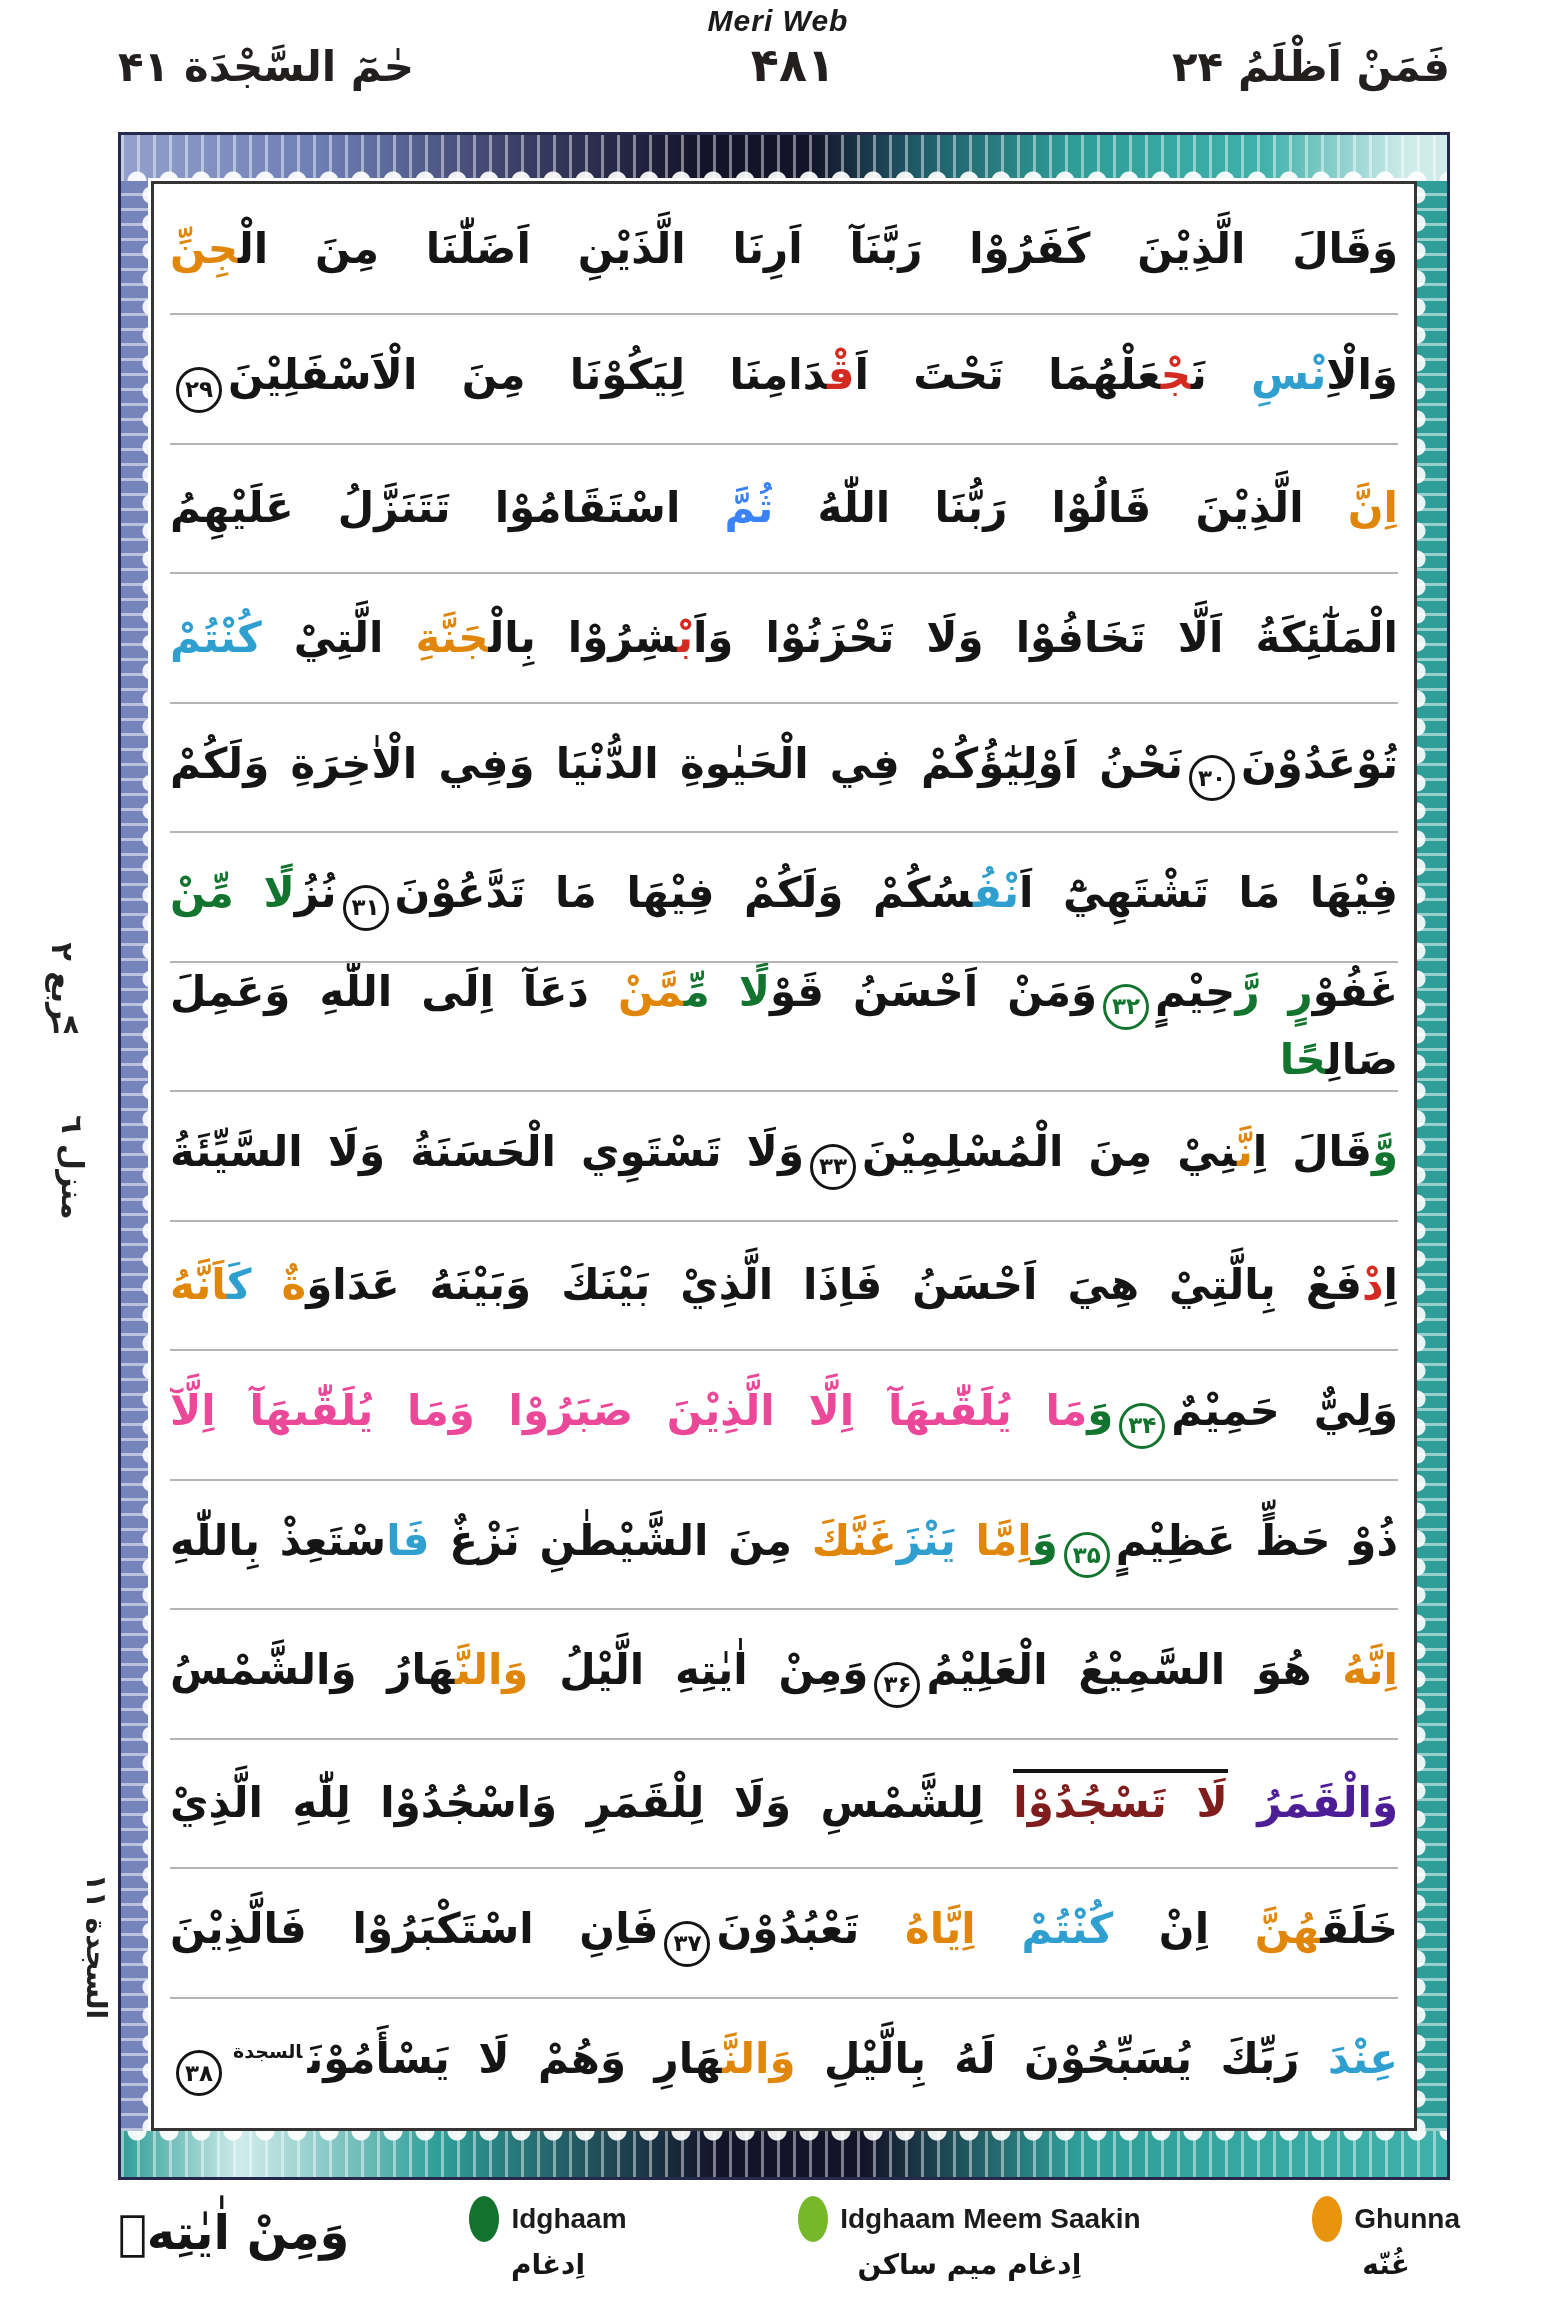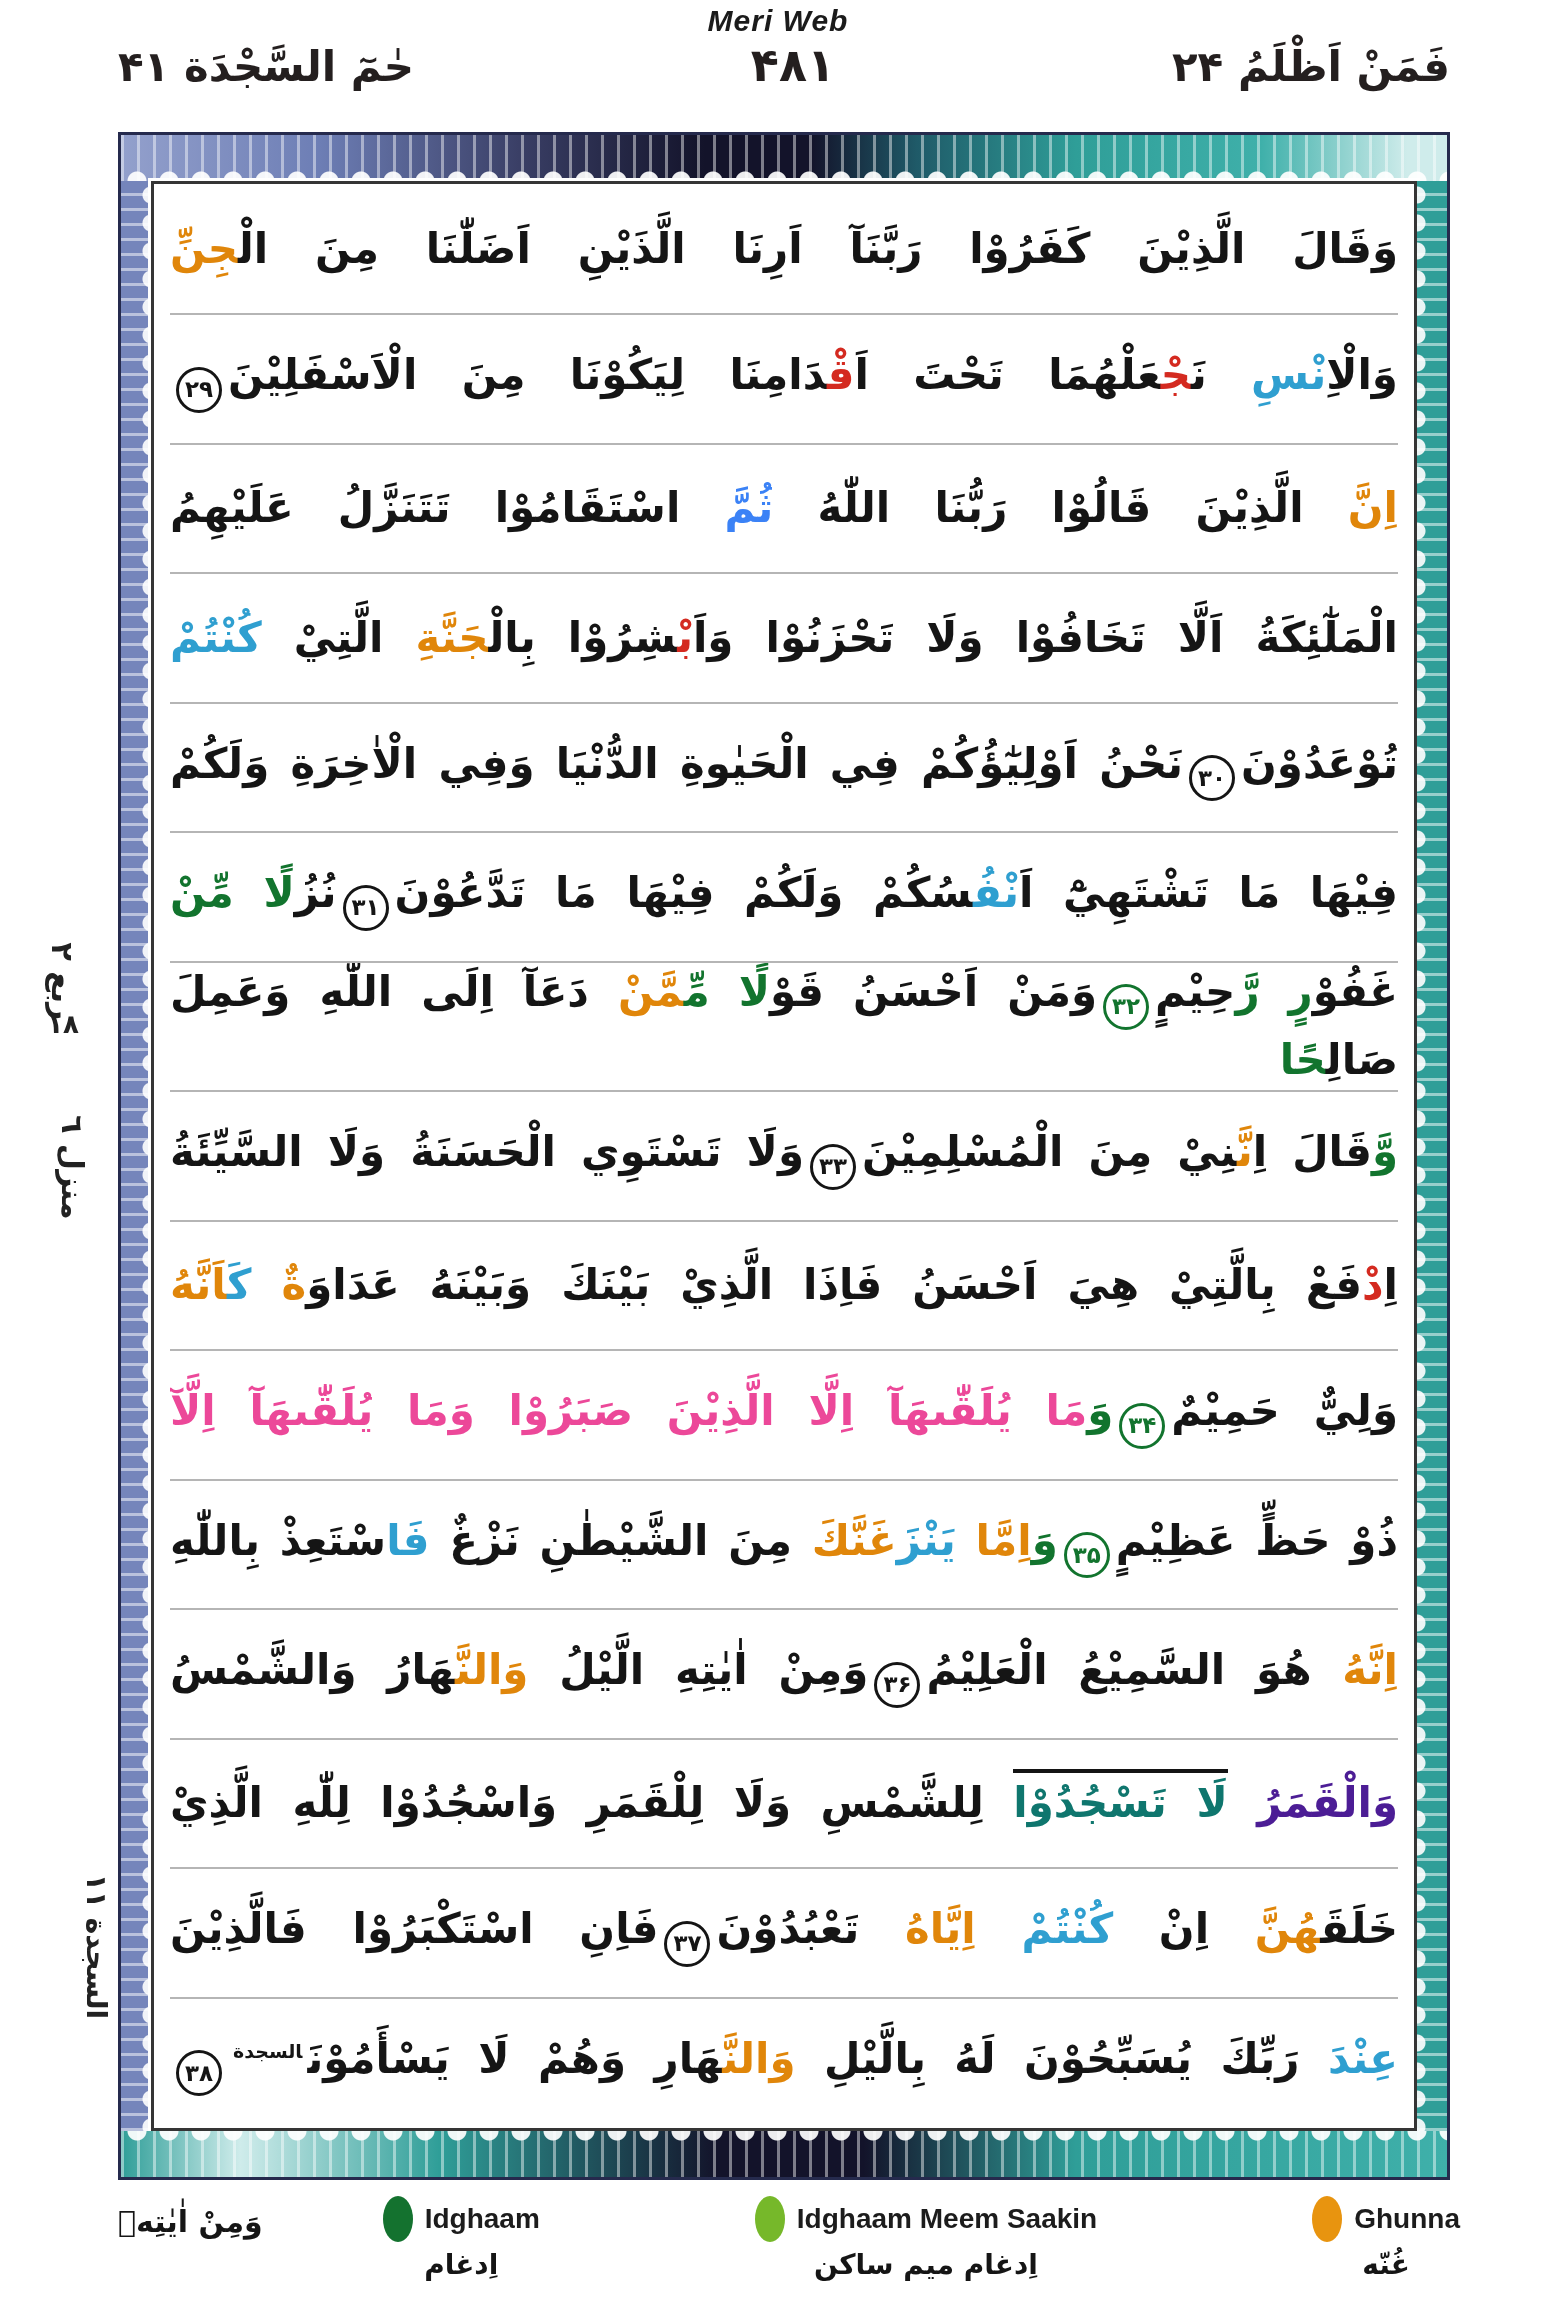--- a/index.html
+++ b/index.html
@@ -68,21 +68,21 @@
   .mnote .num{display:block;font-size:26px;margin-top:10px;}
   #m-rub{left:20px;top:960px;}
   #m-rub .rot{margin-top:4px;}
   #m-manzil{left:20px;top:1150px;height:150px;}
   #m-sajdah{left:24px;top:1930px;height:220px;}
   #m-sajdah .rot{font-size:28px;}
 
   
   .legendrow{position:absolute;left:118px;top:2196px;width:1342px;display:flex;
     align-items:flex-start;}
-  .catchword{direction:rtl;font-size:30px;font-weight:700;color:#151515;
+  .catchword{direction:rtl;font-size:48px;font-weight:700;color:#151515;
     margin-right:120px;margin-top:8px;white-space:nowrap;}
   .litems{flex:1;display:flex;justify-content:space-between;align-items:flex-start;}
   .litem{display:flex;flex-direction:column;align-items:center;}
   .litem .row1{display:flex;align-items:center;gap:12px;}
   .dot{width:30px;height:46px;border-radius:50%;flex:0 0 30px;}
   .len{font-family:"Liberation Sans",sans-serif;font-weight:700;font-size:28px;color:#1c1c1c;
     white-space:nowrap;}
   .lar{direction:rtl;font-weight:700;font-size:28px;color:#151515;margin-top:6px;white-space:nowrap;}
 </style>
 </head>
@@ -132,21 +132,21 @@
           <div class="line">
             <div class="ar"><span class="seg" style="color: rgb(21, 21, 21);">وَلِيٌّ حَمِيْمٌ</span><span class="verse" style="color: rgb(18, 116, 46);">۳۴</span><span class="seg" style="color: rgb(18, 116, 46);">وَ</span><span class="seg" style="color: #ec4899;">مَا يُلَقّٰىهَآ اِلَّا الَّذِيْنَ صَبَرُوْا وَمَا يُلَقّٰىهَآ اِلَّآ</span></div>
           </div>
           <div class="line">
             <div class="ar"><span class="seg" style="color: rgb(21, 21, 21);">ذُوْ حَظٍّ عَظِيْمٍ</span><span class="verse" style="color: rgb(18, 116, 46);">۳۵</span><span class="seg" style="color: rgb(18, 116, 46);">وَ</span><span class="seg" style="color: rgb(224, 134, 10);">اِمَّا</span><span class="seg" style="color: rgb(21, 21, 21);"> </span><span class="seg" style="color: rgb(47, 159, 208);">يَنْزَ</span><span class="seg" style="color: rgb(224, 134, 10);">غَنَّكَ</span><span class="seg" style="color: rgb(21, 21, 21);"> مِنَ الشَّيْطٰنِ نَزْغٌ </span><span class="seg" style="color: rgb(47, 159, 208);">فَا</span><span class="seg" style="color: rgb(21, 21, 21);">سْتَعِذْ بِاللّٰهِ</span></div>
           </div>
           <div class="line">
             <div class="ar"><span class="seg" style="color: rgb(224, 134, 10);">اِنَّهُ</span><span class="seg" style="color: rgb(21, 21, 21);"> هُوَ السَّمِيْعُ الْعَلِيْمُ</span><span class="verse" style="color: rgb(21, 21, 21);">۳۶</span><span class="seg" style="color: rgb(21, 21, 21);">وَمِنْ اٰيٰتِهِ الَّيْلُ </span><span class="seg" style="color: rgb(224, 134, 10);">وَالنَّ‍</span><span class="seg" style="color: rgb(21, 21, 21);">‍هَارُ وَالشَّمْسُ</span></div>
           </div>
           <div class="line">
-            <div class="ar"><span class="seg" style="color: #4c1d95;">وَالْقَمَرُ </span><span class="seg ol" style="color: #0f766e;">لَا تَسْجُدُوْا</span><span class="seg" style="color: rgb(21, 21, 21);"> لِلشَّمْسِ وَلَا لِلْقَمَرِ وَاسْجُدُوْا لِلّٰهِ الَّذِيْ</span></div>
+            <div class="ar"><span class="seg" style="color: #4c1d95;">وَالْقَمَرُ </span><span class="seg ol" style="color: #7f1d1d;">لَا تَسْجُدُوْا</span><span class="seg" style="color: rgb(21, 21, 21);"> لِلشَّمْسِ وَلَا لِلْقَمَرِ وَاسْجُدُوْا لِلّٰهِ الَّذِيْ</span></div>
           </div>
           <div class="line">
             <div class="ar"><span class="seg" style="color: rgb(21, 21, 21);">خَلَقَ‍</span><span class="seg" style="color: rgb(224, 134, 10);">‍هُنَّ</span><span class="seg" style="color: rgb(21, 21, 21);"> اِنْ </span><span class="seg" style="color: rgb(47, 159, 208);">كُنْتُمْ</span><span class="seg" style="color: rgb(21, 21, 21);"> </span><span class="seg" style="color: rgb(224, 134, 10);">اِيَّاهُ</span><span class="seg" style="color: rgb(21, 21, 21);"> تَعْبُدُوْنَ</span><span class="verse" style="color: rgb(21, 21, 21);">۳۷</span><span class="seg" style="color: rgb(21, 21, 21);">فَاِنِ اسْتَكْبَرُوْا فَالَّذِيْنَ</span></div>
           </div>
           <div class="line">
             <div class="ar"><span class="seg" style="color: rgb(47, 159, 208);">عِنْدَ</span><span class="seg" style="color: rgb(21, 21, 21);"> رَبِّكَ يُسَبِّحُوْنَ لَهُ بِالَّيْلِ </span><span class="seg" style="color: rgb(224, 134, 10);">وَالنَّ‍</span><span class="seg" style="color: rgb(21, 21, 21);">‍هَارِ وَهُمْ لَا يَسْأَمُوْنَ</span><span class="seg sm" style="color: rgb(21, 21, 21);">السجدة</span><span class="verse" style="color: rgb(21, 21, 21);">۳۸</span></div>
           </div>
         </div>
     </div>
     <div class="band-v right"></div>

